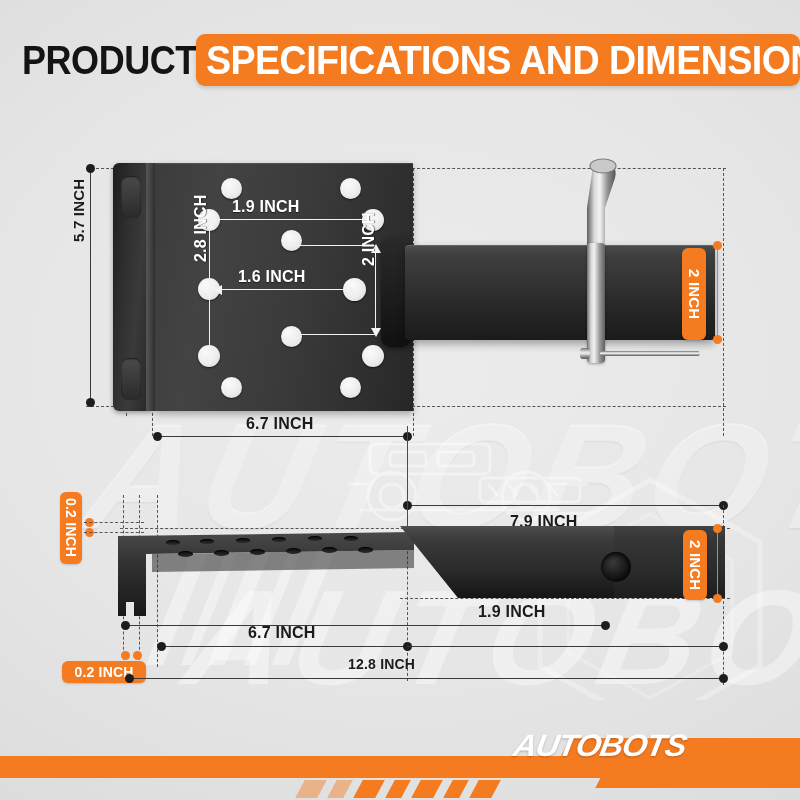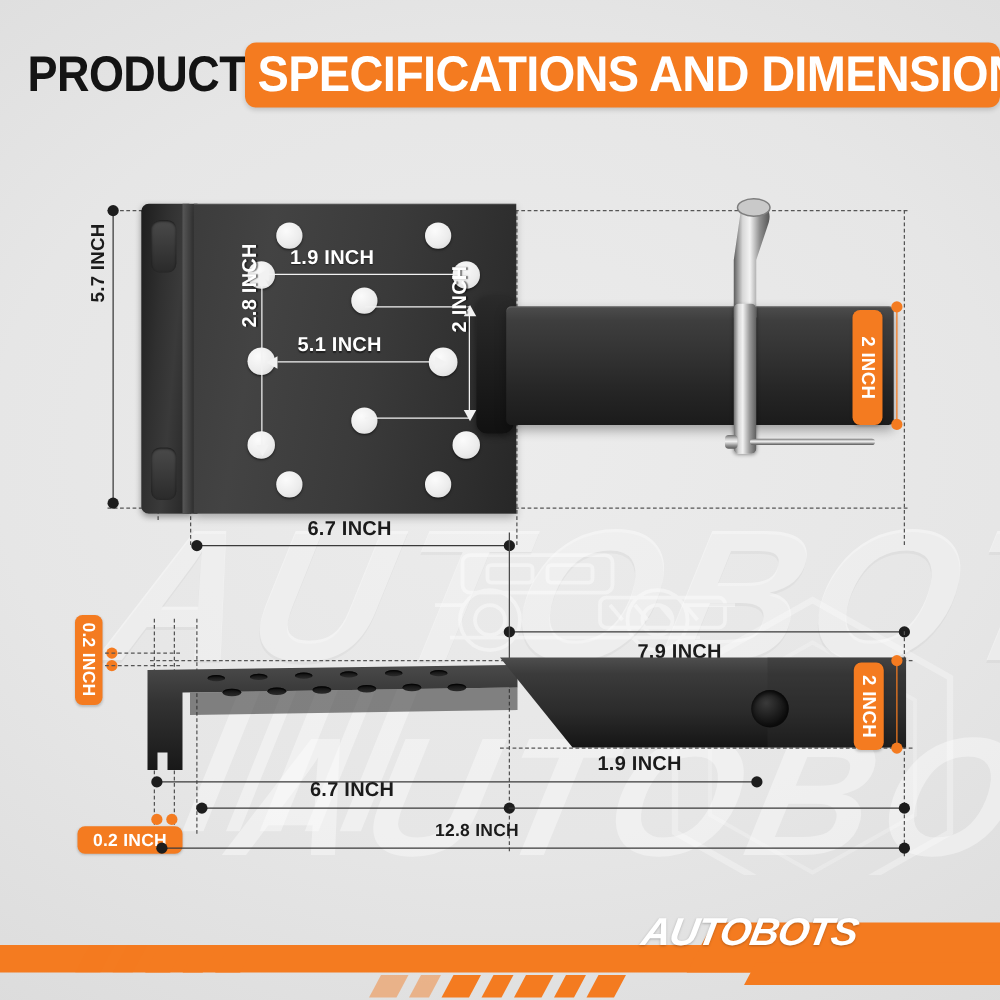--- a/index.html
+++ b/index.html
@@ -256,21 +256,21 @@
     <div class="dim-label white" style="left:232px;top:198px;font-size:16px;">1.9 INCH</div>
 
     <div class="line-v w" style="left:209px;top:228px;height:128px;"></div>
     <div class="ar ar-u" style="left:205px;top:220px;"></div>
     <div class="ar ar-d" style="left:205px;top:356px;"></div>
     <div class="dim-label white v" style="left:192px;top:262px;transform:rotate(-90deg);transform-origin:left top;font-size:16px;">2.8 INCH</div>
 
     <div class="line-h w" style="left:222px;top:289px;width:126px;"></div>
     <div class="ar ar-l" style="left:213px;top:285px;"></div>
     <div class="ar ar-r" style="left:348px;top:285px;"></div>
-    <div class="dim-label white" style="left:238px;top:268px;font-size:16px;">5.1 INCH</div>
+    <div class="dim-label white" style="left:238px;top:268px;font-size:16px;">1.6 INCH</div>
 
     <div class="line-h w" style="left:292px;top:245px;width:84px;"></div>
     <div class="line-h w" style="left:292px;top:334px;width:84px;"></div>
     <div class="line-v w" style="left:375px;top:252px;height:76px;"></div>
     <div class="ar ar-u" style="left:371px;top:244px;"></div>
     <div class="ar ar-d" style="left:371px;top:328px;"></div>
     <div class="dim-label white v" style="left:360px;top:266px;transform:rotate(-90deg);transform-origin:left top;font-size:16px;">2 INCH</div>
 
     <div class="dot orange" style="left:713px;top:241px;"></div>
     <div class="dot orange" style="left:713px;top:335px;"></div>

